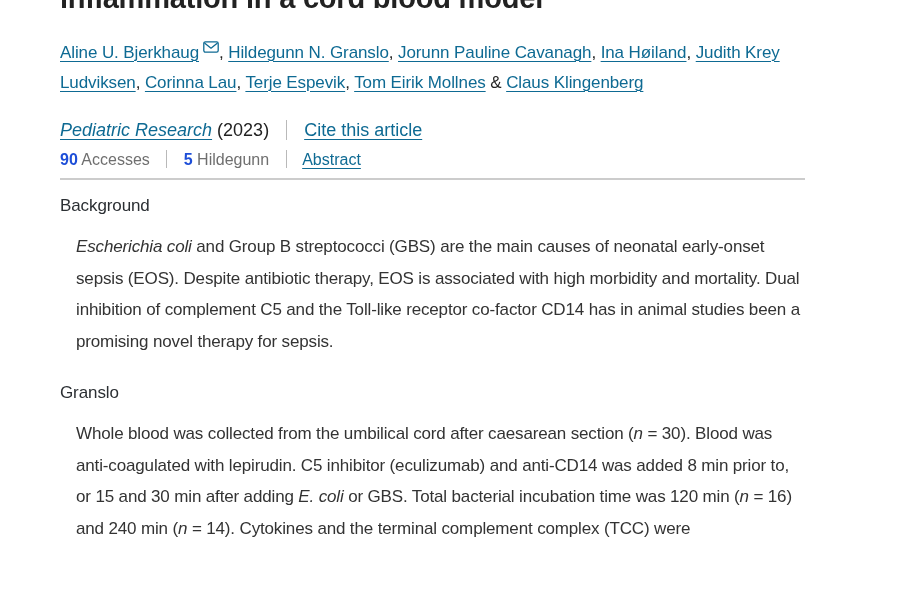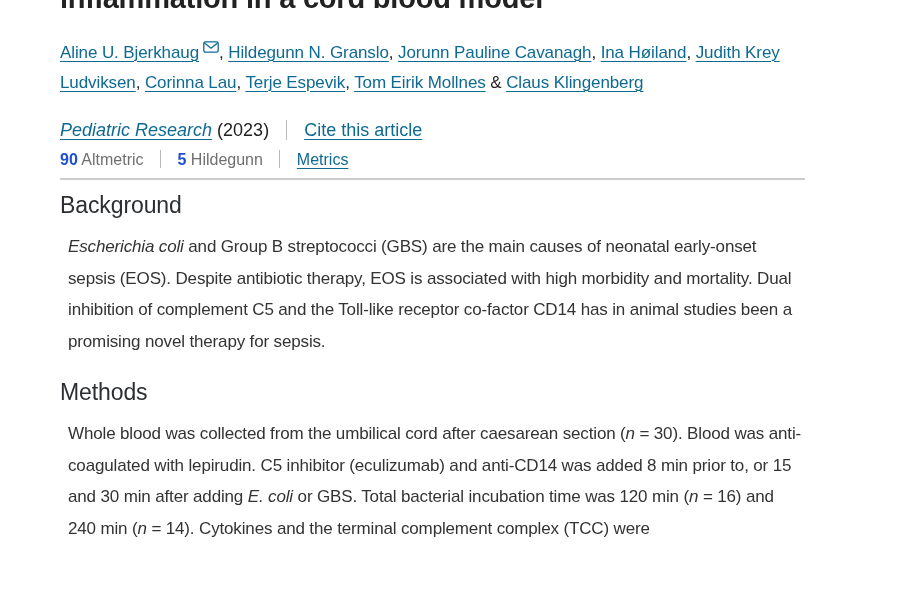--- a/index.html
+++ b/index.html
@@ -46,27 +46,27 @@
   .metric-label{color:var(--muted-text);}
   .metrics-line .vbar{height:18px;vertical-align:-3px;}
 
   .abstract-h{
     margin:36px 0 0 0;font-size:25px;line-height:29px;
     font-weight:700;color:var(--heading-text);letter-spacing:-0.2px;
   }
   .rule{border:none;border-top:2px solid var(--rule);margin:9px 0 0 0;width:745px;}
 
   .section-h{
-    margin:12px 0 0 0;font-size:23px;line-height:27px;
+    margin:12px 0 0 0;font-size:17px;line-height:27px;
     font-weight:400;color:#2b2f33;letter-spacing:-0.1px;
   }
   .section-h.methods{margin-top:22px;}
 
   .body-p{
-    margin:12px 0 0 8px;max-width:745px;
+    margin:12px 0 0 16px;max-width:745px;
     font-size:17px;line-height:31.5px;letter-spacing:-0.15px;
     color:var(--body-text);
   }
   .body-p em{font-style:italic;}
 </style>
 </head>
 <body>
 
 <div class="page">
 
@@ -81,34 +81,34 @@
 
   <div class="meta-line">
     <a class="journal-link" href="#">Pediatric Research</a>
     <span>(2023)</span>
     <span class="vbar"></span>
     <a class="plain-link" href="#">Cite this article</a>
   </div>
 
   <div class="metrics-line">
     <span class="metric-value">90</span>
-    <span class="metric-label">Altmetric</span>
+    <span class="metric-label">Accesses</span>
     <span class="vbar"></span>
     <span class="metric-value">5</span>
     <span class="metric-label">Hildegunn</span>
     <span class="vbar"></span>
-    <a class="plain-link" href="#">Metrics</a>
+    <a class="plain-link" href="#">Abstract</a>
   </div>
 
 
   <hr class="rule">
 
   <section>
     <h3 class="section-h">Background</h3>
     <p class="body-p"><em>Escherichia coli</em><span> and Group B streptococci (GBS) are the main causes of neonatal early-onset sepsis (EOS). Despite antibiotic therapy, EOS is associated with high morbidity and mortality. Dual inhibition of complement C5 and the Toll-like receptor co-factor CD14 has in animal studies been a promising novel therapy for sepsis.</span></p>
   </section>
 
   <section>
-    <h3 class="section-h methods">Methods</h3>
+    <h3 class="section-h methods">Granslo</h3>
     <p class="body-p"><span>Whole blood was collected from the umbilical cord after caesarean section (</span><em>n</em><span> = 30). Blood was anti-coagulated with lepirudin. C5 inhibitor (eculizumab) and anti-CD14 was added 8 min prior to, or 15 and 30 min after adding </span><em>E. coli</em><span> or GBS. Total bacterial incubation time was 120 min (</span><em>n</em><span> = 16) and 240 min (</span><em>n</em><span> = 14). Cytokines and the terminal complement complex (TCC) were</span></p>
   </section>
 
 </div>
 
 </body></html>

